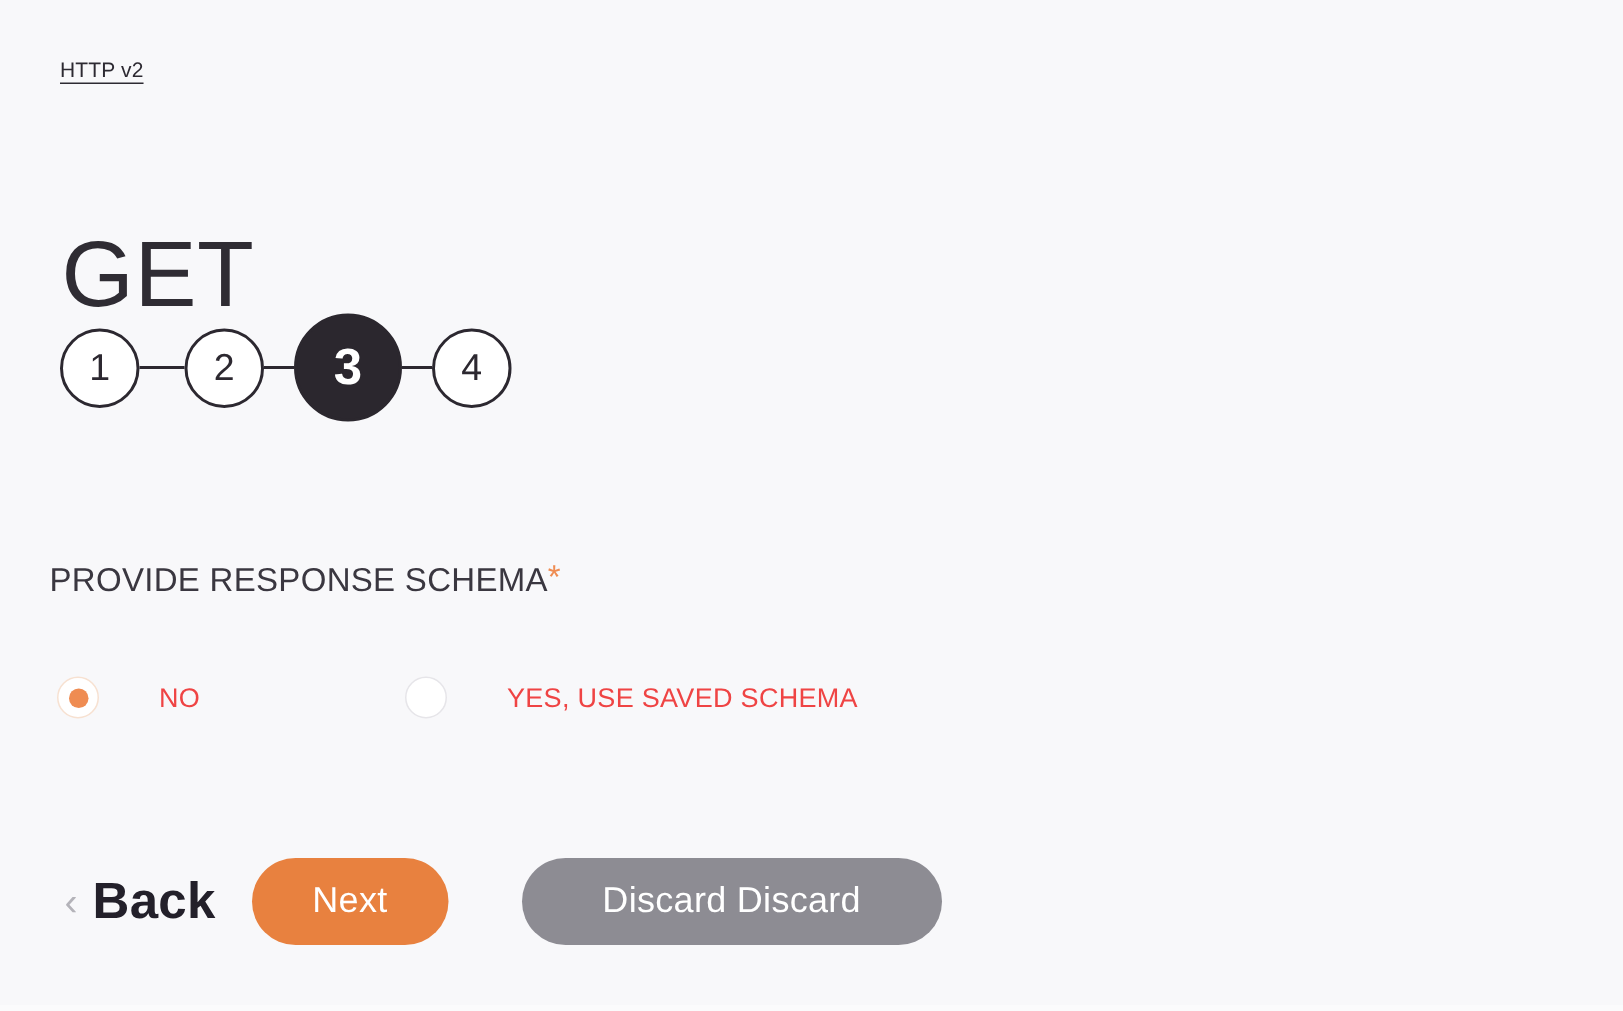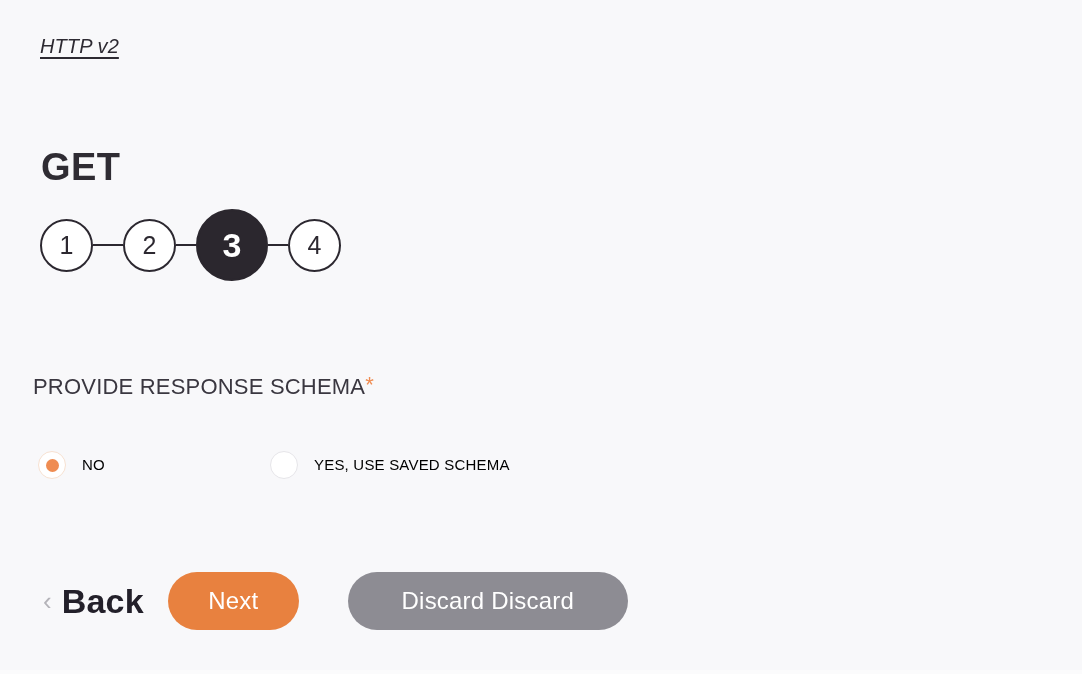--- a/index.html
+++ b/index.html
@@ -21,39 +21,38 @@
     width: 1082px;
     height: 674px;
     box-sizing: border-box;
   }
 
   
   .breadcrumb {
     position: absolute;
     left: 40px;
     top: 33px;
-    font-size: 20px;
+    font-size: 14px;
     line-height: 26px;
     font-weight: 400;
     color: #2d2a32;
     text-decoration: underline;
     text-underline-offset: 4px;
     letter-spacing: 0.1px;
     cursor: pointer;
-    font-style: italic;
   }
 
   
   .page-title {
     position: absolute;
     left: 41px;
     top: 113px;
-    font-size: 38px;
+    font-size: 62px;
     line-height: 58px;
-    font-weight: 700;
+    font-weight: 400;
     color: #2f2c33;
     letter-spacing: 0.4px;
   }
 
   
   .stepper {
     position: absolute;
     left: 40px;
     top: 209px;
     display: flex;
@@ -158,25 +157,26 @@
     width: 13px;
     height: 13px;
     border-radius: 50%;
     background: #ef8c52;
     display: none;
   }
   .radio-mark.checked .radio-dot {
     display: block;
   }
   .radio-label {
-    font-size: 15px;
+    font-size: 18px;
     line-height: 26px;
-    color: #000000;
+    color: #ef4444;
     letter-spacing: 0.2px;
     white-space: nowrap;
+    margin-left: 24px;
   }
 
   
   .actions {
     position: absolute;
     left: 43px;
     top: 572px;
     display: flex;
     align-items: center;
     height: 58px;

